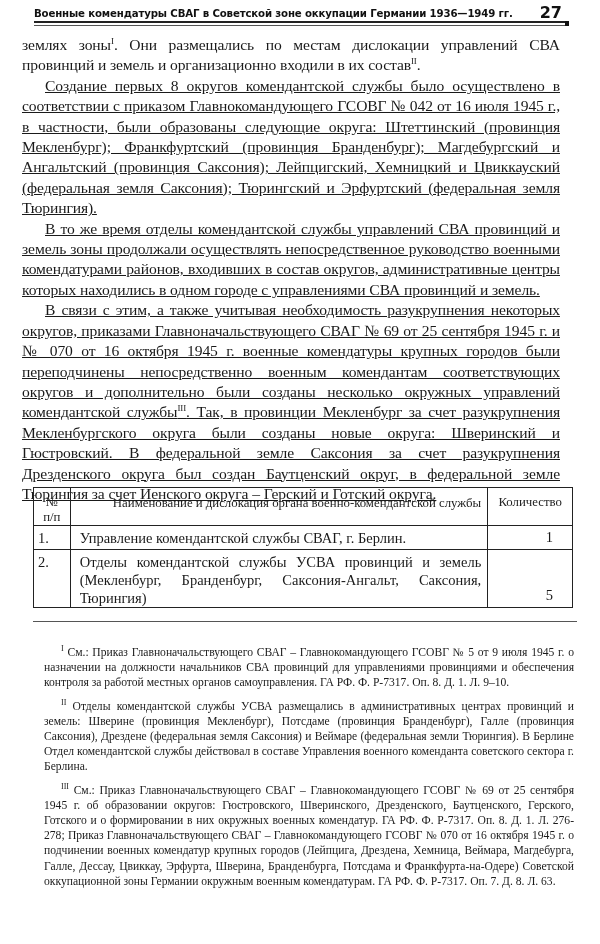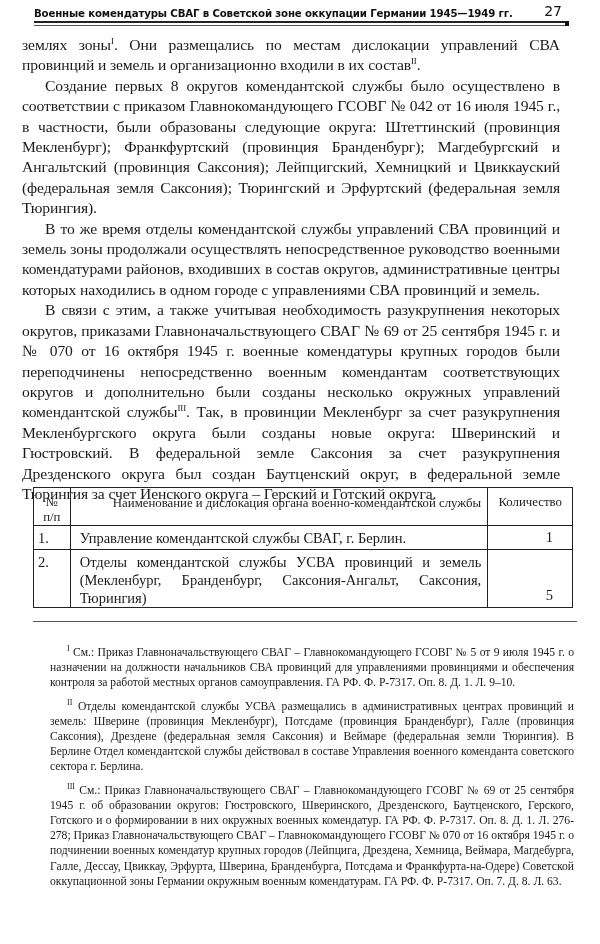--- a/index.html
+++ b/index.html
@@ -13,33 +13,33 @@
     }
     .running-head .title {
       position: absolute; left: 0; top: 5px;
       font-family: "DejaVu Sans", "Liberation Sans", sans-serif;
       font-weight: bold; font-size: 10.2px; letter-spacing: -0.15px;
       color: #111;
     }
     .running-head .page-no {
       position: absolute; right: 6px; top: 0px;
       font-family: "DejaVu Sans", "Liberation Sans", sans-serif;
-      font-weight: normal; font-size: 14px; color: #111;
+      font-weight: bold; font-size: 16px; color: #111;
     }
     .rule-thick { position: absolute; left: 34px; top: 21px; width: 533px; height: 2px; background: #222; }
     .rule-thin  { position: absolute; left: 34px; top: 24.5px; width: 533px; height: 1px; background: #555; }
     .rule-end   { position: absolute; left: 565px; top: 21px; width: 4px; height: 5px; background: #111; }
 
     .body-text {
       position: absolute; left: 22px; top: 35px; width: 538px;
       font-size: 15.6px; line-height: 20.4px; text-align: justify;
       letter-spacing: -0.1px;
     }
     .body-text p { margin: 0; }
-    .body-text p.indent { text-indent: 23px; }
+    .body-text p.indent { text-indent: 23px; text-decoration: underline; }
     sup { font-size: 9px; line-height: 0; vertical-align: 6px; }
 
     .table {
       position: absolute; left: 33px; top: 487px; width: 540px;
       border-collapse: collapse; font-size: 14px;
     }
     .table td, .table th {
       border: 1.3px solid #222; padding: 0; vertical-align: top;
       font-weight: normal;
     }
@@ -55,28 +55,28 @@
     .table .row2 { height: 41px; }
     .table td.num { text-align: left; padding-left: 4px; padding-top: 4px; font-size: 14.5px; }
     .table td.name { padding-left: 9px; padding-top: 3px; padding-right: 6px; font-size: 14.5px; line-height: 18px; text-align: justify; }
     .table td.qty { text-align: right; padding-right: 19px; vertical-align: bottom; padding-bottom: 3px; font-size: 14.5px; }
 
     .fn-rule { position: absolute; left: 33px; top: 621px; width: 544px; height: 1px; background: #555; }
     .footnotes {
       position: absolute; left: 34px; top: 645px; width: 540px;
       font-size: 11.6px; line-height: 15.2px; text-align: justify; color: #1a1a1a;
     }
-    .footnotes p { margin: 0 0 8px 16px; text-indent: 17px; }
+    .footnotes p { margin: 0 0 8px 10px; text-indent: 17px; }
     .footnotes sup { font-size: 8px; vertical-align: 5px; }
   </style>
 </head>
 <body>
 
 <div class="running-head">
-  <span class="title">Военные комендатуры СВАГ в Советской зоне оккупации Германии 1945—1949 гг.</span>
+  <span class="title">Военные комендатуры СВАГ в Советской зоне оккупации Германии 1936—1949 гг.</span>
   <span class="page-no">27</span>
 </div>
 <div class="rule-thick"></div>
 <div class="rule-thin"></div>
 <div class="rule-end"></div>
 
 <div class="body-text">
   <p><span>землях зоны</span><sup>I</sup><span>. Они размещались по местам дислокации управлений СВА провинций и земель и организационно входили в их состав</span><sup>II</sup><span>.</span></p>
   <p class="indent"><span>Создание первых 8 округов комендантской службы было осуществлено в соответствии с приказом Главнокомандующего ГСОВГ № 042 от 16 июля 1945 г., в частности, были образованы следующие округа: Штеттинский (провинция Мекленбург); Франкфуртский (провинция Бранденбург); Магдебургский и Ангальтский (провинция Саксония); Лейпцигский, Хемницкий и Цвиккауский (федеральная земля Саксония); Тюрингский и Эрфуртский (федеральная земля Тюрингия).</span></p>
   <p class="indent"><span>В то же время отделы комендантской службы управлений СВА провинций и земель зоны продолжали осуществлять непосредственное руководство военными комендатурами районов, входивших в состав округов, административные центры которых находились в одном городе с управлениями СВА провинций и земель.</span></p>

